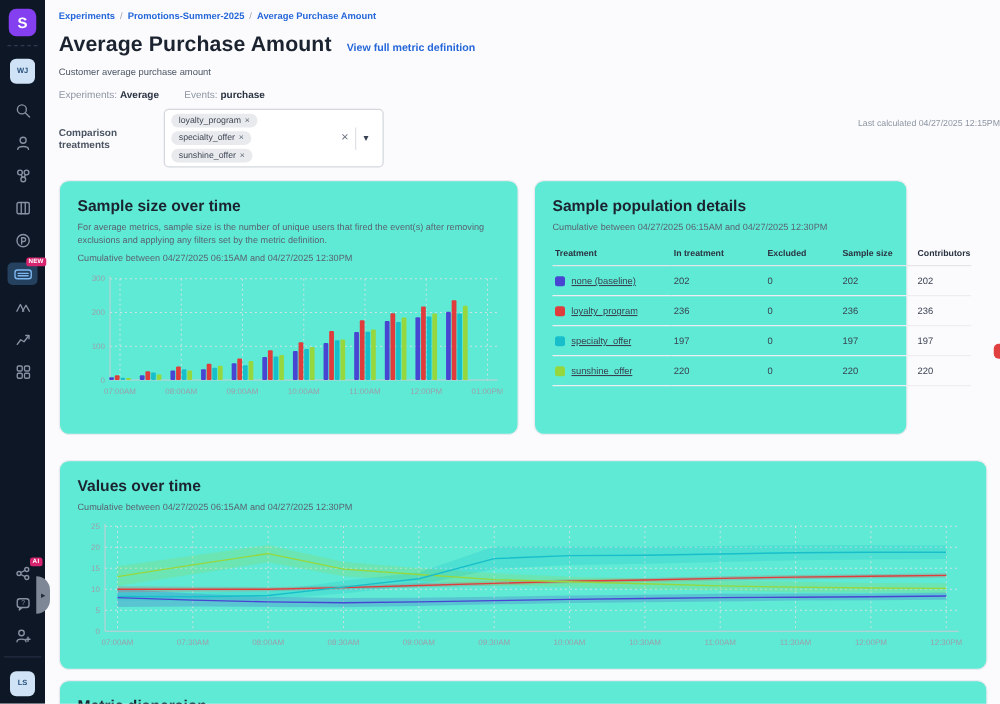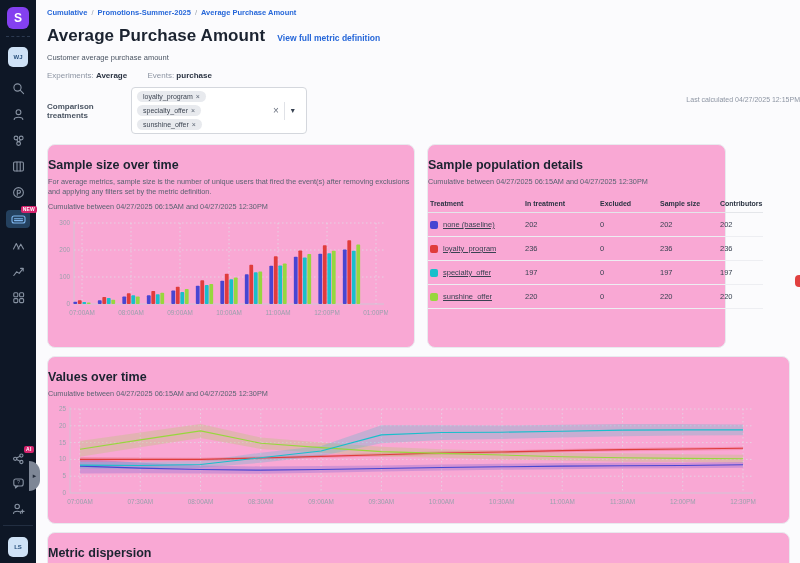--- a/index.html
+++ b/index.html
@@ -50,41 +50,41 @@
   .chips { display:flex; flex-wrap:wrap; gap:3px; width:130px; }
   .chip { display:flex; align-items:center; gap:3px; background:#e8eaee; border-radius:9px;
     padding:2px 6px; font-size:7px; color:#3f4754; white-space:nowrap; cursor:pointer; }
   .chip .x { color:#5b6472; font-size:7px; }
   .sel-clear { font-size:10px; color:#6b7280; margin:0 5px 0 6px; cursor:pointer; }
   .sel-div { width:1px; height:18px; background:#e0e2e7; }
   .sel-chev { font-size:8px; color:#374151; margin-left:6px; cursor:pointer; }
   .last-calc { position:absolute; right:0; top:96px; font-size:7px; color:#8d95a3; }
 
   
-  .card { background:#f9a8d4; border:1px solid #e9eaef; border-radius:8px; padding:13px 0; }
+  .card { background:#5eead4; border:1px solid #e9eaef; border-radius:8px; padding:13px 14px; }
   .row1 { display:flex; gap:12px; margin-top:10px; }
   .card-size { width:368px; height:204px; }
   .card-pop { width:299px; height:204px; }
   .card-title { font-size:12.5px; font-weight:bold; color:#1b2330; }
   .card-desc { font-size:7.3px; color:#5a6372; line-height:1.4; margin-top:5px; }
   .card-range { font-size:7.3px; color:#5a6372; margin-top:5px; }
   .legend { display:flex; justify-content:center; gap:15px; margin-top:2px; font-size:7.5px; color:#3a4252; }
   .legend .li { display:flex; align-items:center; gap:4px; }
   .dot { width:7px; height:7px; border-radius:50%; }
 
   
   table { width:100%; border-collapse:collapse; margin-top:9px; table-layout:fixed; font-size:7.5px; }
   th { font-size:7px; font-weight:bold; color:#2a3342; text-align:left; padding:5px 2px;
     border-bottom:1px solid #e4e6ea; }
   td { padding:7px 2px; color:#3a4252; border-bottom:1px solid #edeef2; }
   .tcell { display:flex; align-items:center; gap:5px; }
   .swatch { width:8px; height:8px; border-radius:2px; flex:0 0 auto; }
   .tname { display:inline-block; max-width:58px; overflow:hidden; white-space:nowrap;text-decoration:underline; }
 
-  .card-values { width:743px; height:168px; margin-top:8px; }
+  .card-values { width:743px; height:168px; margin-top:20px; }
   .card-disp { width:743px; height:70px; margin-top:8px; }
   svg.chart { display:block; margin-top:6px; }
   text { font-family:"Liberation Sans", sans-serif; }
 </style>
 </head>
 <body>
 
 <aside class="sidebar">
   <div class="logo">S</div>
   <div class="side-divider"></div>
@@ -187,21 +187,21 @@
 </aside>
 
 <div class="panel-handle">
   <span>▸</span>
 </div>
 <div class="edge-dot"></div>
 
 <main class="content">
 
   <nav class="breadcrumb">
-    <a>Cumulative</a>
+    <a>Experiments</a>
     <span class="sep">/</span>
     <a>Promotions-Summer-2025</a>
     <span class="sep">/</span>
     <a>Average Purchase Amount</a>
   </nav>
 
   <div class="title-row">
     <h1 class="page-title">Average Purchase Amount</h1>
     <span class="metric-link">View full metric definition</span>
   </div>

